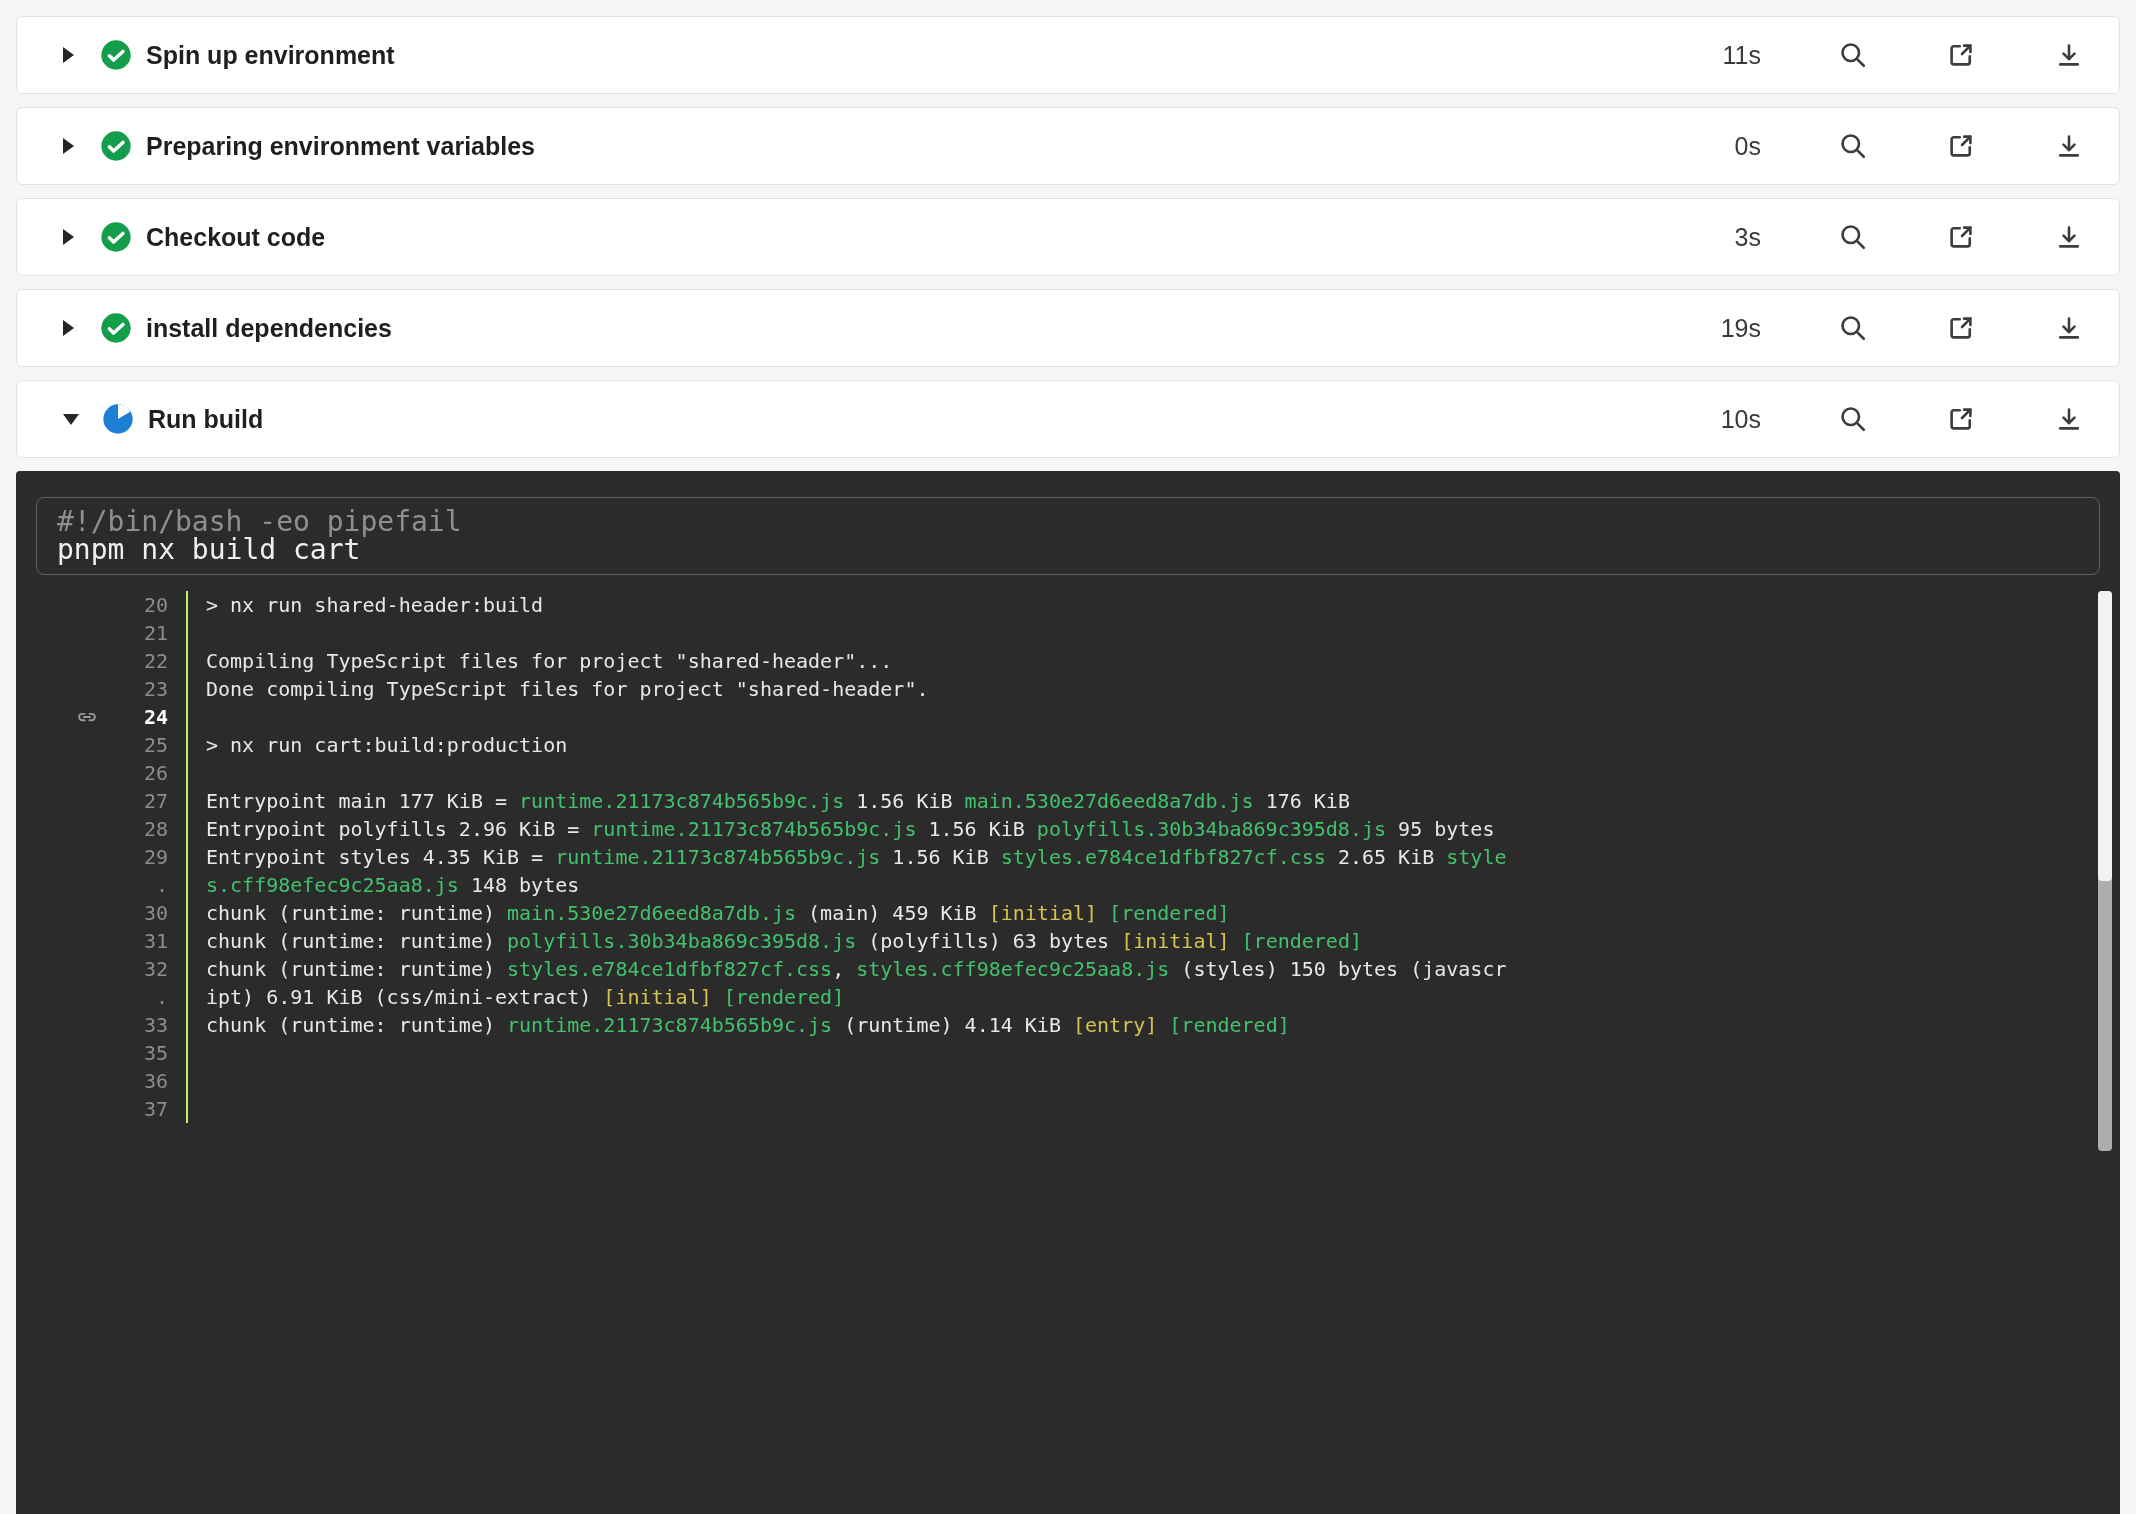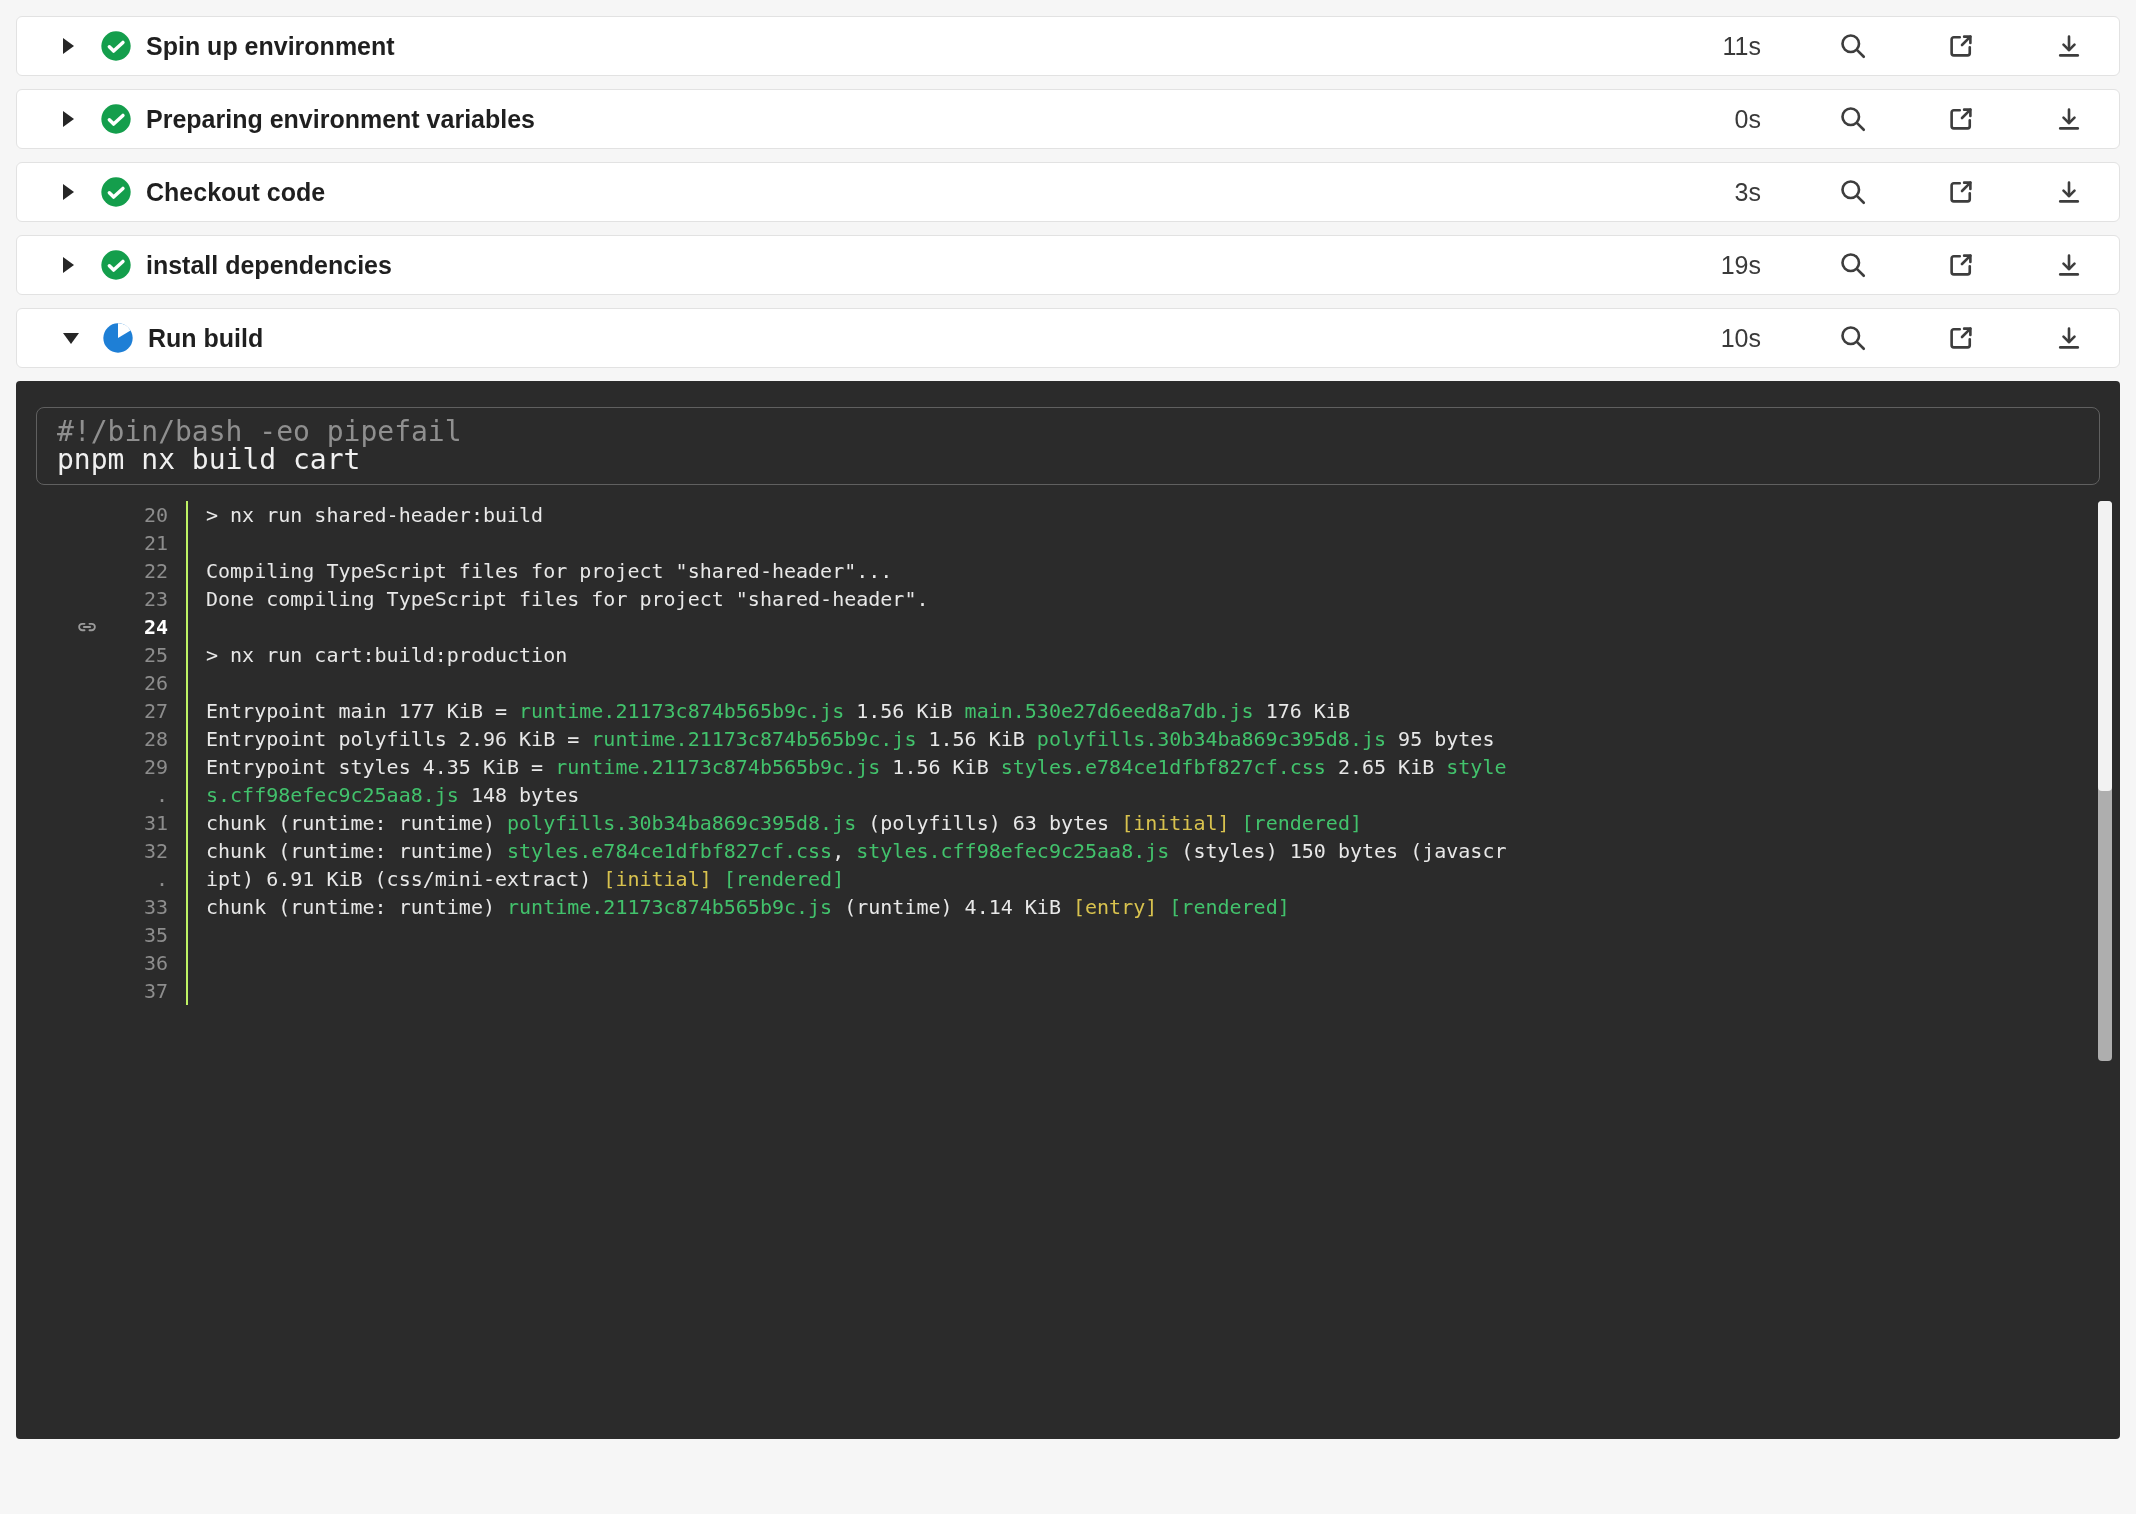--- a/index.html
+++ b/index.html
@@ -8,21 +8,21 @@
     width: 2136px; height: 1514px;
     background: #f6f6f6;
     font-family: "Liberation Sans", sans-serif;
     overflow: hidden;
   }
 
   
   .steps { padding: 16px 16px 0; }
   .step {
     display: flex; align-items: center;
-    height: 60px;
+    height: 78px;
     background: #fff;
     border: 1px solid #e2e2e2;
     border-radius: 6px;
     margin-bottom: 13px;
     padding: 0 34px 0 46px;
     cursor: pointer;
   }
   .chevron { width: 0; height: 0; flex: none; margin-right: 26px; }
   .step.collapsed .chevron {
     border-top: 8px solid transparent;
@@ -376,20 +376,27 @@
   </div>
 
   <div class="log-row">
     <span class="gutter">
       
       <span class="line-no">.</span>
     </span>
     <span class="log-text"><span class="c-g">s.cff98efec9c25aa8.js</span><span class="c-d"> 148 bytes</span></span>
   </div>
 
+  <div class="log-row">
+    <span class="gutter">
+      
+      <span class="line-no">30</span>
+    </span>
+    <span class="log-text"><span class="c-d">chunk (runtime: runtime) </span><span class="c-g">main.530e27d6eed8a7db.js</span><span class="c-d"> (main) 459 KiB </span><span class="c-y">[initial]</span><span class="c-d"> </span><span class="c-g">[rendered]</span></span>
+  </div>
 
   <div class="log-row">
     <span class="gutter">
       
       <span class="line-no">31</span>
     </span>
     <span class="log-text"><span class="c-d">chunk (runtime: runtime) </span><span class="c-g">polyfills.30b34ba869c395d8.js</span><span class="c-d"> (polyfills) 63 bytes </span><span class="c-y">[initial]</span><span class="c-d"> </span><span class="c-g">[rendered]</span></span>
   </div>
 
   <div class="log-row">

